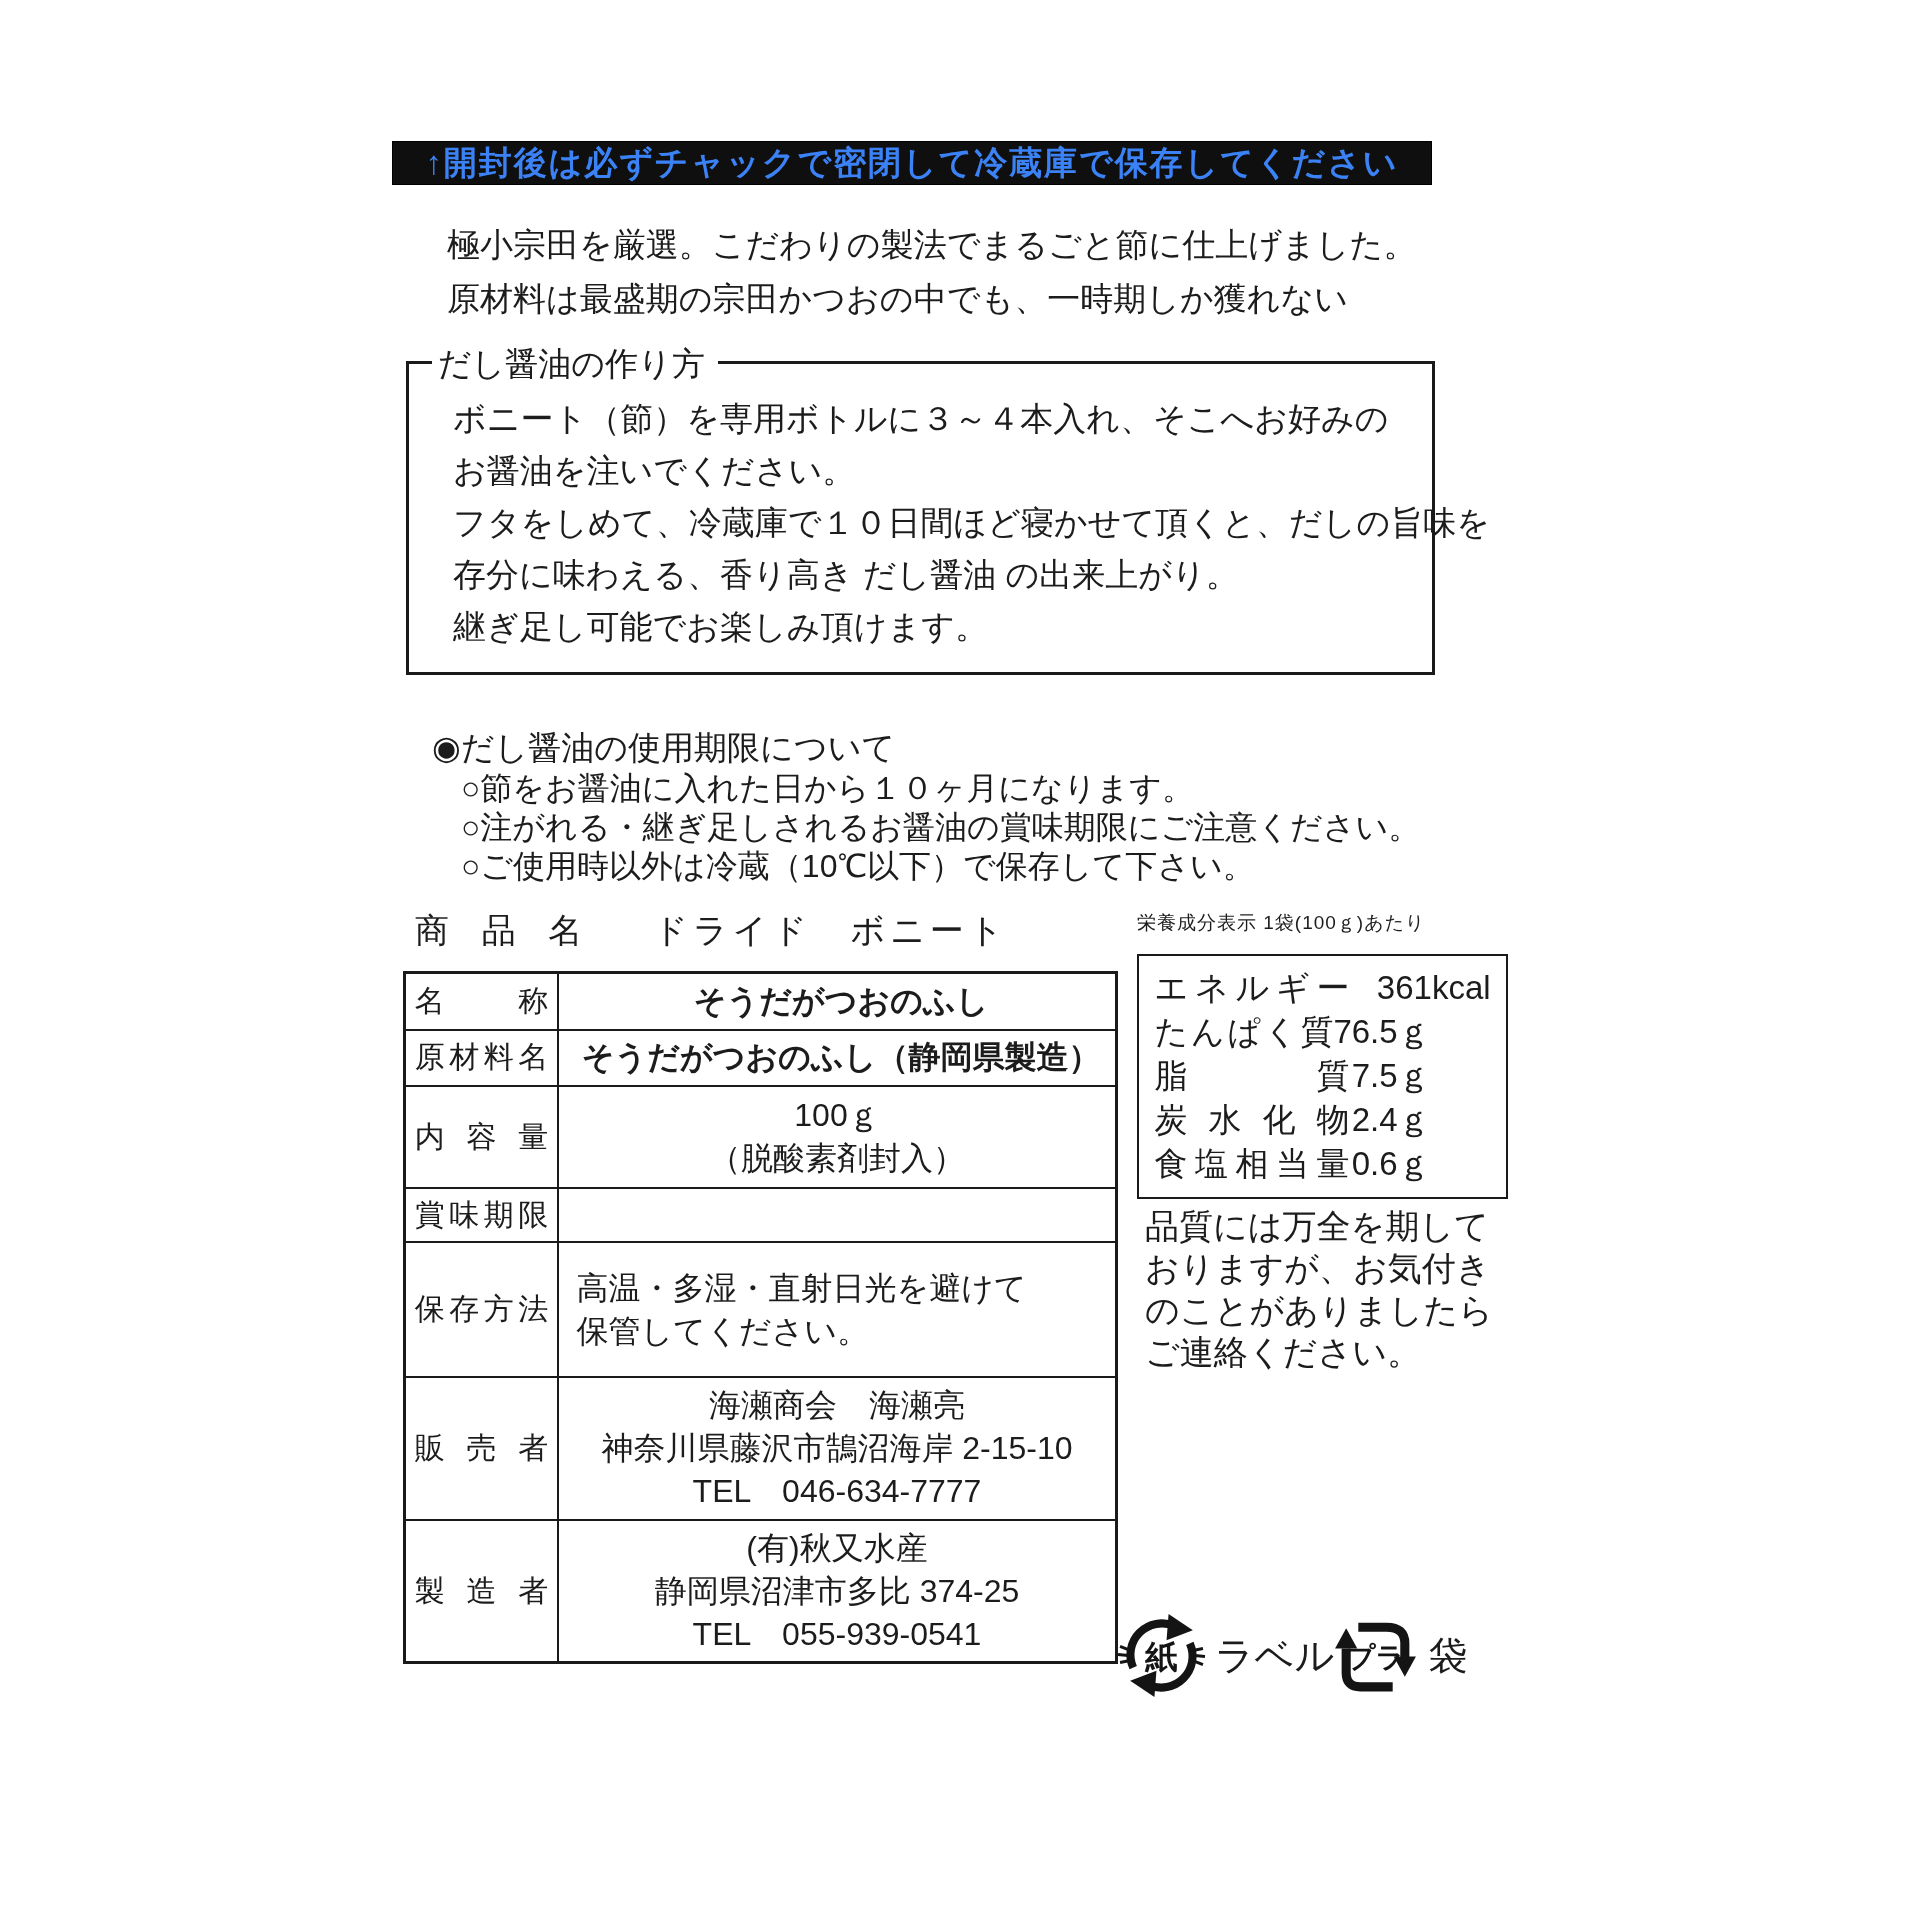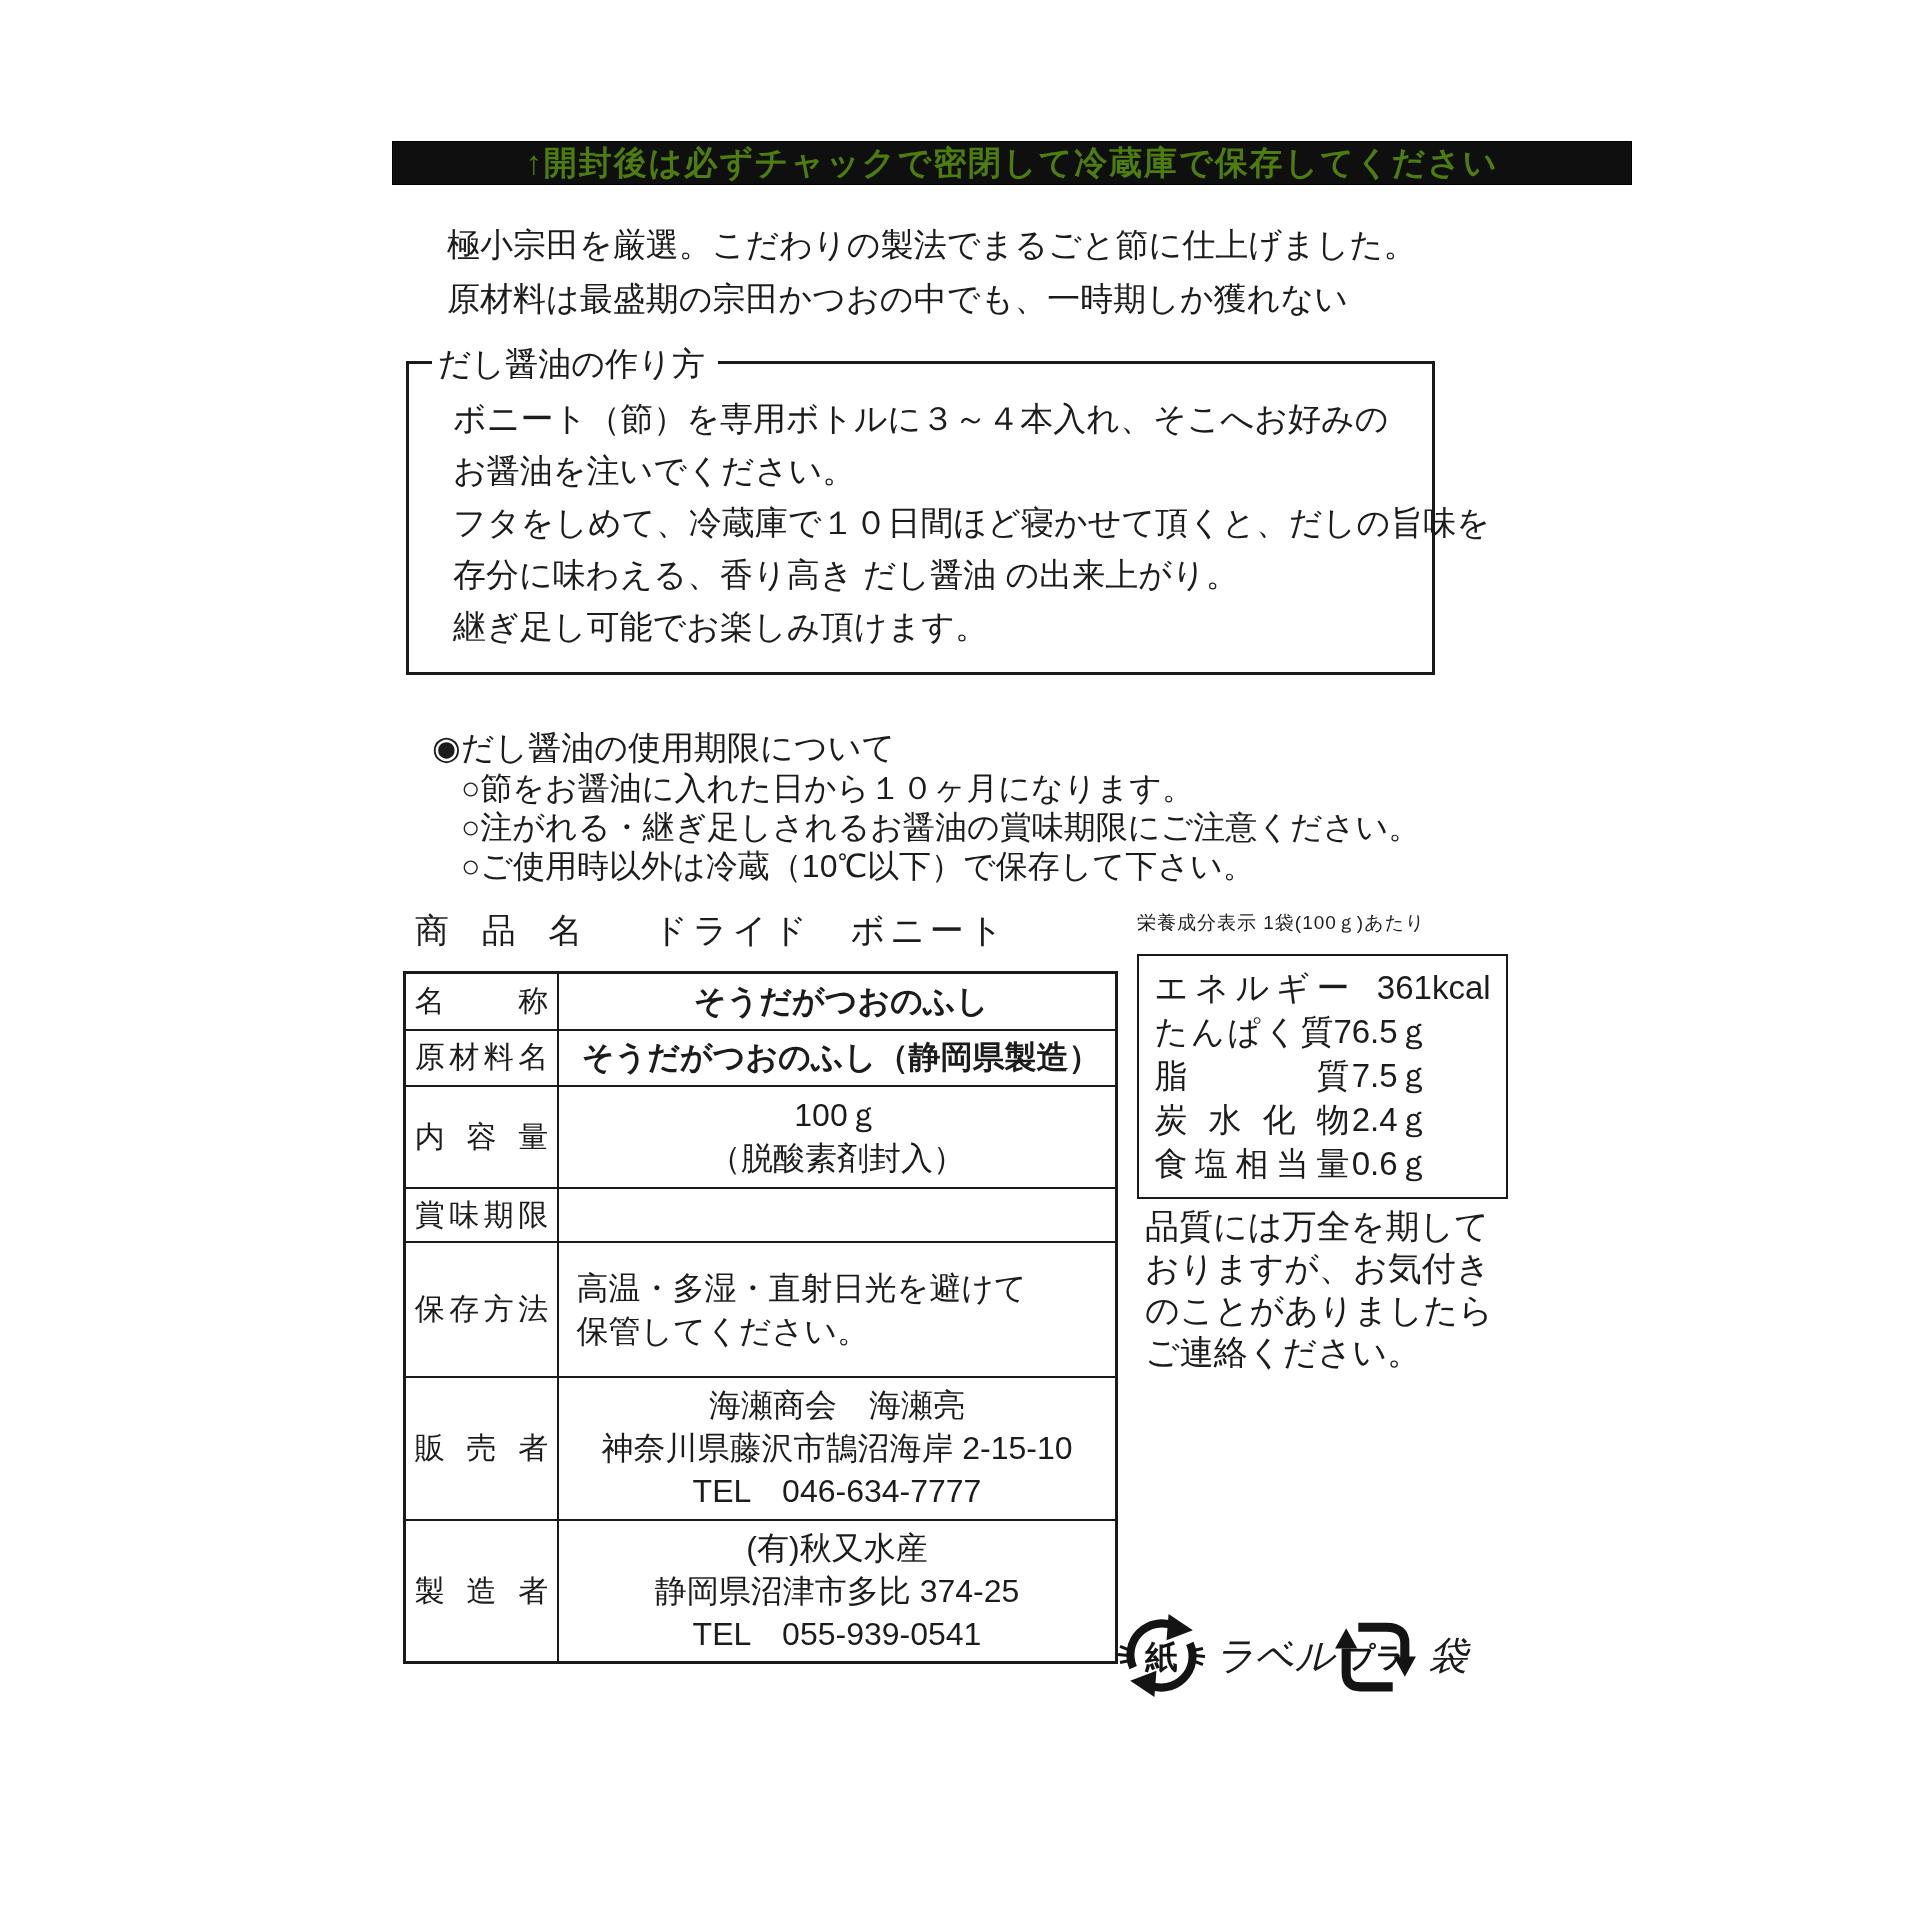--- a/index.html
+++ b/index.html
@@ -3,22 +3,22 @@
 <meta charset="utf-8">
 <style>
   html,body { margin:0; padding:0; background:#ffffff; }
   .page {
     position:relative; width:1931px; height:1931px; background:#ffffff;
     font-family:"Liberation Sans", sans-serif; color:#1c1c1c;
     overflow:hidden;
   }
   
   .banner {
-    position:absolute; left:392px; top:141px; width:1240px; height:44px;
-    background:#0f0f0f; color:#4d7c0f; font-size:33px; font-weight:bold;
+    position:absolute; left:392px; top:141px; width:1040px; height:44px;
+    background:#0f0f0f; color:#3b82f6; font-size:33px; font-weight:bold;
     display:flex; align-items:center; justify-content:center;
     letter-spacing:1.9px; border:1.9px solid #000;
     box-sizing:border-box;
   }
   
   .intro { position:absolute; left:447px; top:218px; font-size:33px; line-height:54px; white-space:nowrap; }
   
   .recipe-box {
     position:absolute; left:406px; top:361px; width:1029px; height:314px;
     border:3.9px solid #1a1a1a; box-sizing:border-box;
@@ -69,21 +69,21 @@
   .nut-row { display:flex; justify-content:space-between; font-size:33px; line-height:44px; }
   .nut-label {
     display:inline-block; width:195px; text-align:justify; text-align-last:justify;
   }
   .nut-value { white-space:nowrap; }
   .nut-row:not(:first-child) .nut-value { margin-right:60px; }
   
   .quality { position:absolute; left:1145px; top:1205px; font-size:34px; line-height:42px; white-space:nowrap; }
   
   .recycle { position:absolute; display:flex; align-items:center; }
-  .recycle .mark-label { font-size:39px; margin-left:7.7px;font-style:italic; }
+  .recycle .mark-label { font-size:39px; margin-left:7.7px; }
   .rc-paper { left:1116px; top:1610px; }
   .rc-plastic { left:1330px; top:1610px; }
 </style>
 </head>
 <body>
 
 <div class="page">
 
   <div class="banner">↑開封後は必ずチャックで密閉して冷蔵庫で保存してください</div>
 

